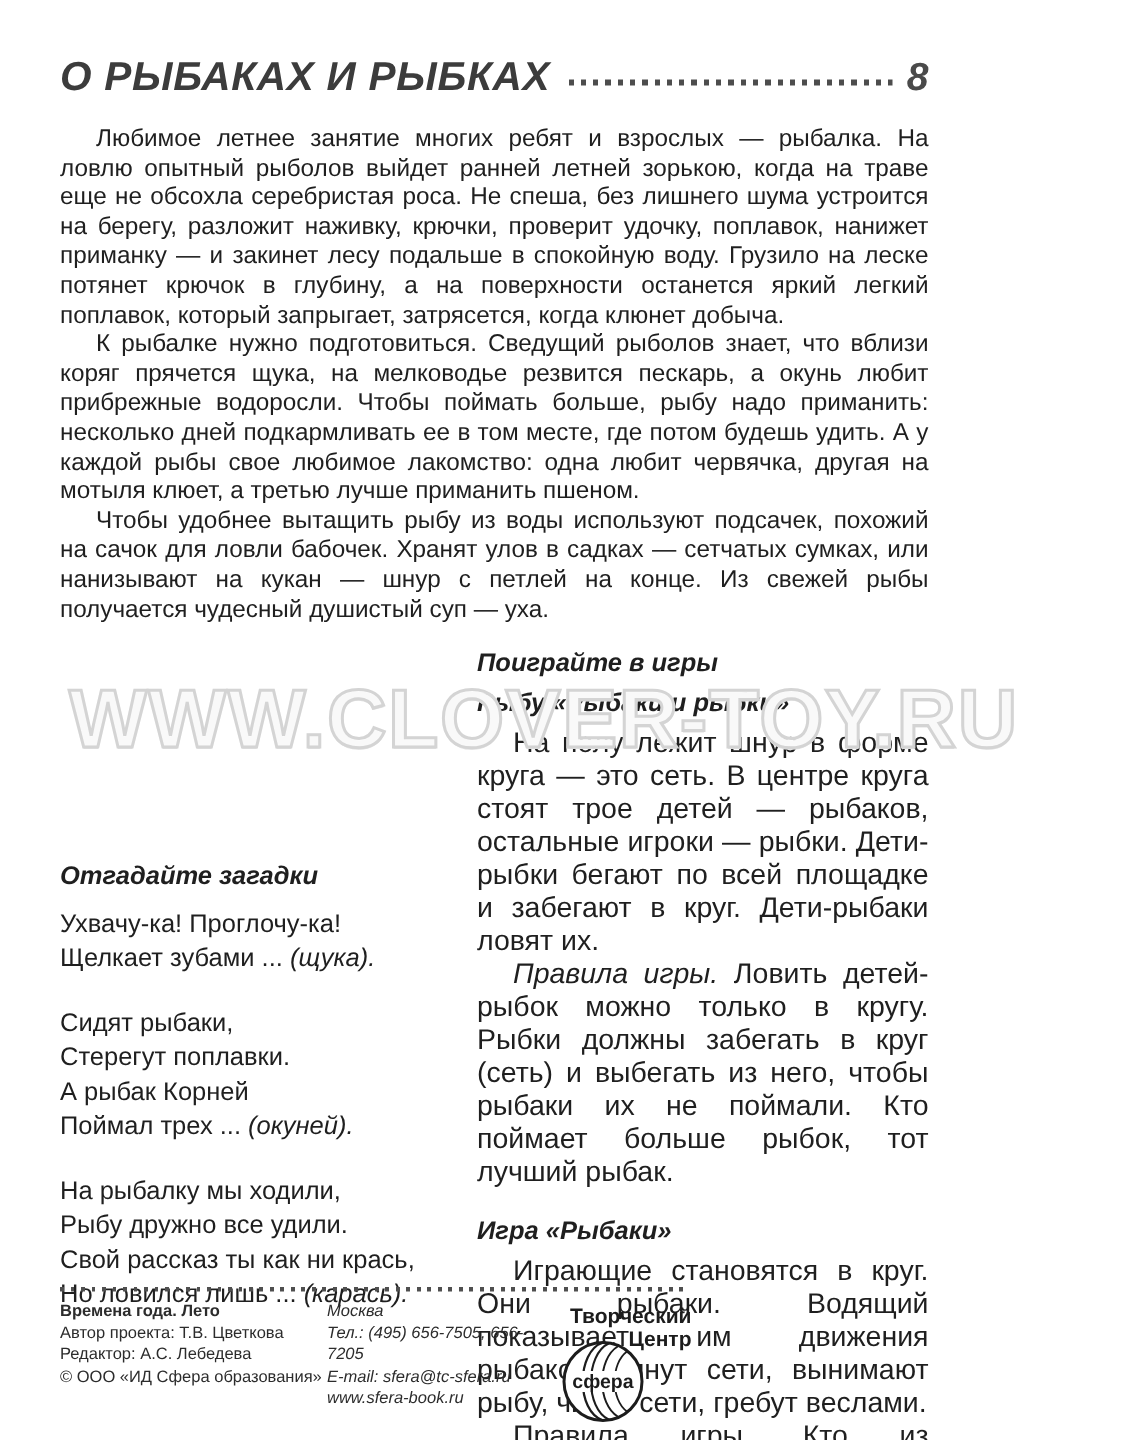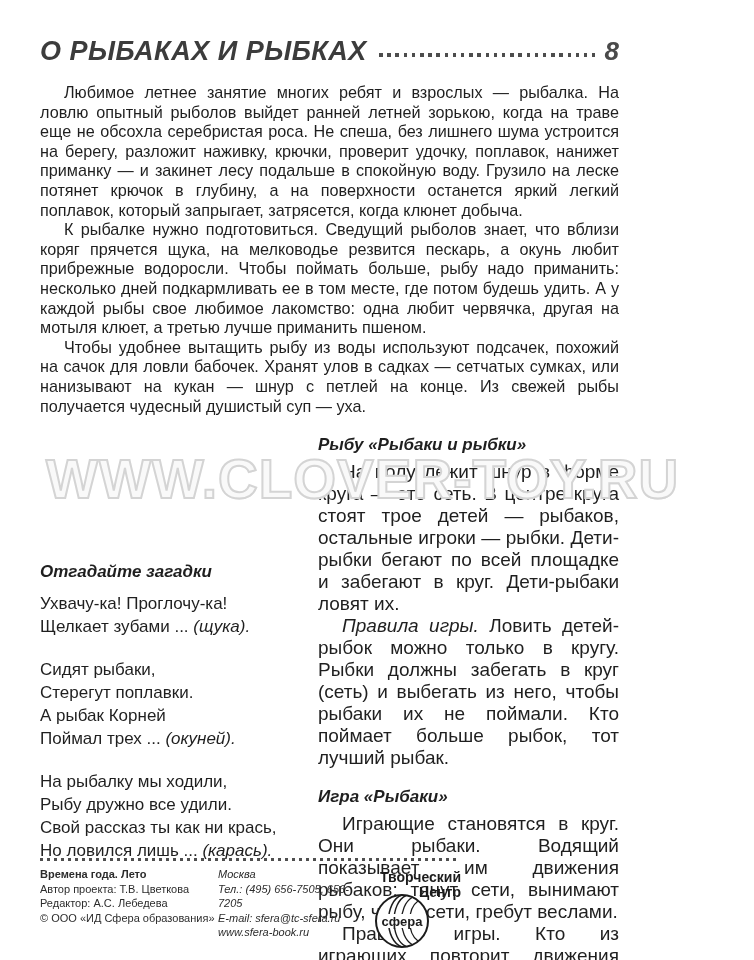--- a/index.html
+++ b/index.html
@@ -118,20 +118,21 @@
 
         <div class="riddle">
           <div class="rl">На рыбалку мы ходили,</div>
           <div class="rl">Рыбу дружно все удили.</div>
           <div class="rl">Свой рассказ ты как ни крась,</div>
           <div class="rl"><span>Но ловился лишь ... </span><span class="ans">(карась).</span></div>
         </div>
       </div>
 
       <div class="col-right">
+        <div class="sec-head">Поиграйте в игры</div>
 
         <div class="game-title">Рыбу «Рыбаки и рыбки»</div>
         <p>На полу лежит шнур в форме круга — это сеть. В центре круга стоят трое детей — рыбаков, остальные игроки — рыбки. Дети-рыбки бегают по всей площадке и забегают в круг. Дети-рыбаки ловят их.</p>
         <p><span class="lead-italic">Правила игры.</span><span> Ловить детей-рыбок можно только в кругу. Рыбки должны забегать в круг (сеть) и выбегать из него, чтобы рыбаки их не поймали. Кто поймает больше рыбок, тот лучший рыбак.</span></p>
 
         <div class="game-title second">Игра «Рыбаки»</div>
         <p>Играющие становятся в круг. Они рыбаки. Водящий показывает им движения рыбаков: тянут сети, вынимают рыбу, чинят сети, гребут веслами.</p>
         <p><span>Правила игры.</span><span> Кто из играющих повторит движения неправильно, тот выходит из игры.</span></p>
       </div>
     </div>

